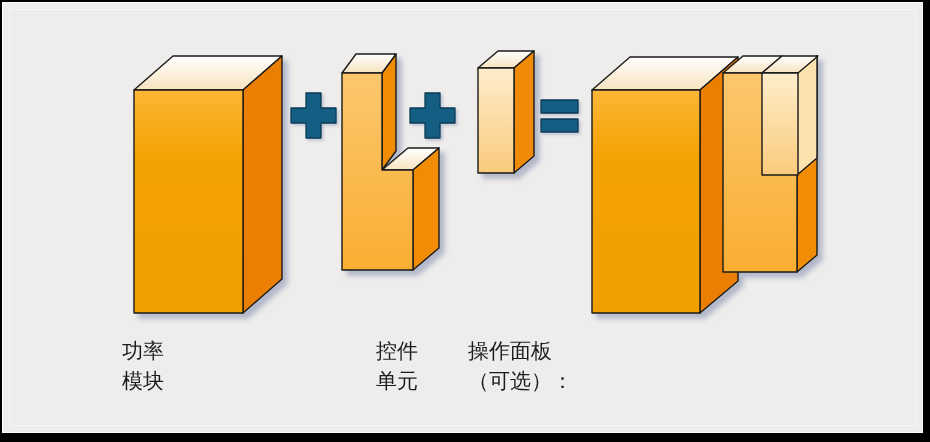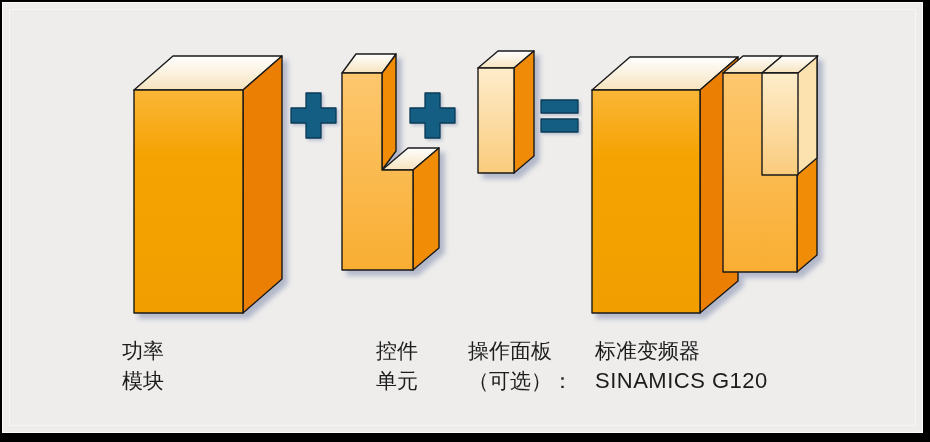--- a/index.html
+++ b/index.html
@@ -133,18 +133,14 @@
       <span>模块</span>
     </div>
     <div class="label" id="label-cu">
       <span>控件</span><br>
       <span>单元</span>
     </div>
     <div class="label" id="label-op">
       <span>操作面板</span><br>
       <span>（可选）：</span>
     </div>
-    <div class="label" id="label-inv">
-      <span>标准变频器</span><br>
-      <span class="latin">SINAMICS G120</span>
-    </div>
   </div>
 </div>
 
 </body></html>

